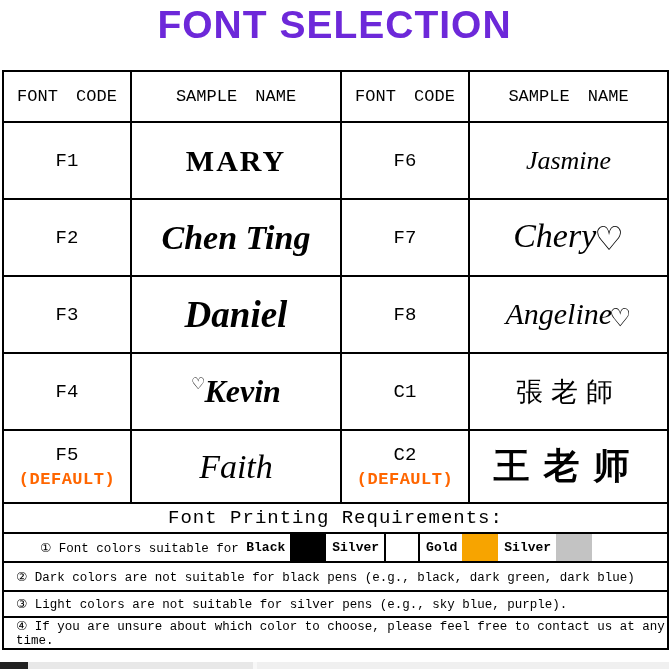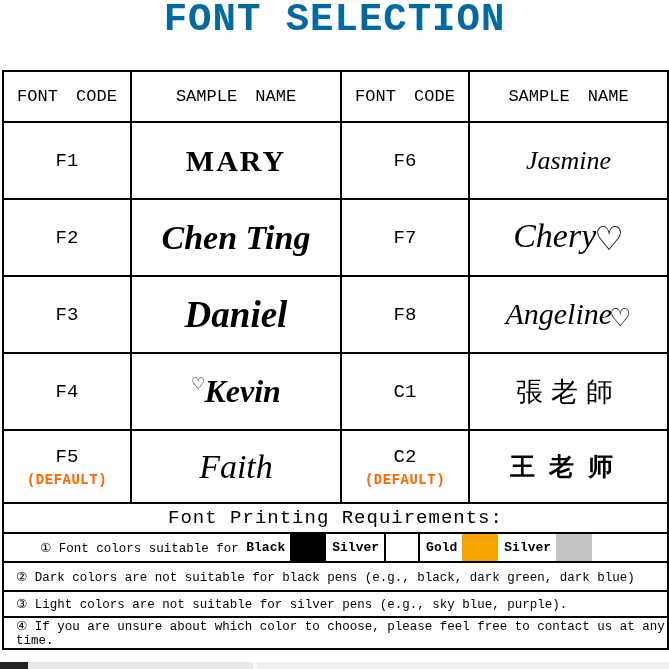--- a/index.html
+++ b/index.html
@@ -1,46 +1,46 @@
 <!DOCTYPE html>
 <html><head>
 <meta charset="utf-8">
 <style>
   html,body{margin:0;padding:0;background:#fff;}
   .page{position:relative;width:669px;height:669px;background:#fff;overflow:hidden;
         font-family:"Liberation Sans",sans-serif;}
 
   
-  .title{text-align:center;font-family:Liberation Mono, monospace;
-         font-weight:bold;font-size:39px;line-height:40px;color:#0369a1;letter-spacing:1px;}
+  .title{margin-top:5px;text-align:center;font-family:Liberation Sans, sans-serif;
+         font-weight:bold;font-size:39px;line-height:40px;color:#6d28d9;letter-spacing:1px;}
   .subtitle{text-align:center;font-family:"Liberation Serif",serif;font-weight:bold;
             font-size:17px;line-height:18px;color:#000;margin-top:2px;}
 
   
   table.font-table{position:absolute;left:2px;top:70px;width:665px;border-collapse:collapse;
                    table-layout:fixed;background:#fff;}
   .font-table td,.font-table th{border:2px solid #000;text-align:center;vertical-align:middle;
                    padding:0;overflow:hidden;}
   th.hdr{font-family:"Liberation Mono","DejaVu Sans",monospace;font-weight:normal;
          font-size:17px;word-spacing:8px;}
   td.code{font-family:"Liberation Mono","DejaVu Sans",monospace;font-size:19px;}
   .default-badge{font-family:"Liberation Mono","DejaVu Sans",monospace;font-weight:bold;
-                 font-size:14px;color:#FF6600;letter-spacing:0.5px;margin-top:4px;}
+                 font-size:17px;color:#FF6600;letter-spacing:0.5px;margin-top:4px;}
 
   
   .s-mary{font-family:"Liberation Serif",serif;font-weight:bold;font-size:30px;letter-spacing:2px;}
   .s-chenting{font-family:"Liberation Serif",serif;font-weight:bold;font-style:italic;font-size:34px;}
   .s-daniel{font-family:"Liberation Serif",serif;font-weight:bold;font-style:italic;font-size:37px;}
   .s-kevin{font-family:"Liberation Serif",serif;font-weight:bold;font-style:italic;font-size:32px;}
   .s-faith{font-family:"Liberation Serif",serif;font-style:italic;font-size:34px;}
   .s-jasmine{font-family:"Liberation Serif",serif;font-style:italic;font-size:26px;}
   .s-chery{font-family:"Liberation Serif",serif;font-style:italic;font-size:34px;}
   .s-angeline{font-family:"Liberation Serif",serif;font-style:italic;font-size:30px;}
   .s-cjk{font-family:"DejaVu Sans",sans-serif;font-size:27px;letter-spacing:8px;}
-  .s-cjk-b{font-family:"DejaVu Sans",sans-serif;font-weight:bold;font-size:25px;letter-spacing:14px;text-align:center;}
+  .s-cjk-b{font-family:"DejaVu Sans",sans-serif;font-weight:bold;font-size:36px;letter-spacing:14px;text-align:center;}
   .heart{font-family:"DejaVu Sans",sans-serif;font-style:normal;}
   .kevin-heart{font-size:16px;vertical-align:13px;margin-right:-1px;}
   .chery-heart{font-size:33px;vertical-align:-3px;margin-left:-2px;font-weight:normal;}
   .angeline-heart{font-size:25px;vertical-align:-2px;margin-left:-3px;}
 
   
   td.req-heading{font-family:"Liberation Mono","DejaVu Sans",monospace;font-size:19px;
                  letter-spacing:1px;}
   td.req-item{font-family:"Liberation Mono","DejaVu Sans",monospace;font-size:12.5px;
               text-align:left;padding-left:12px;}

